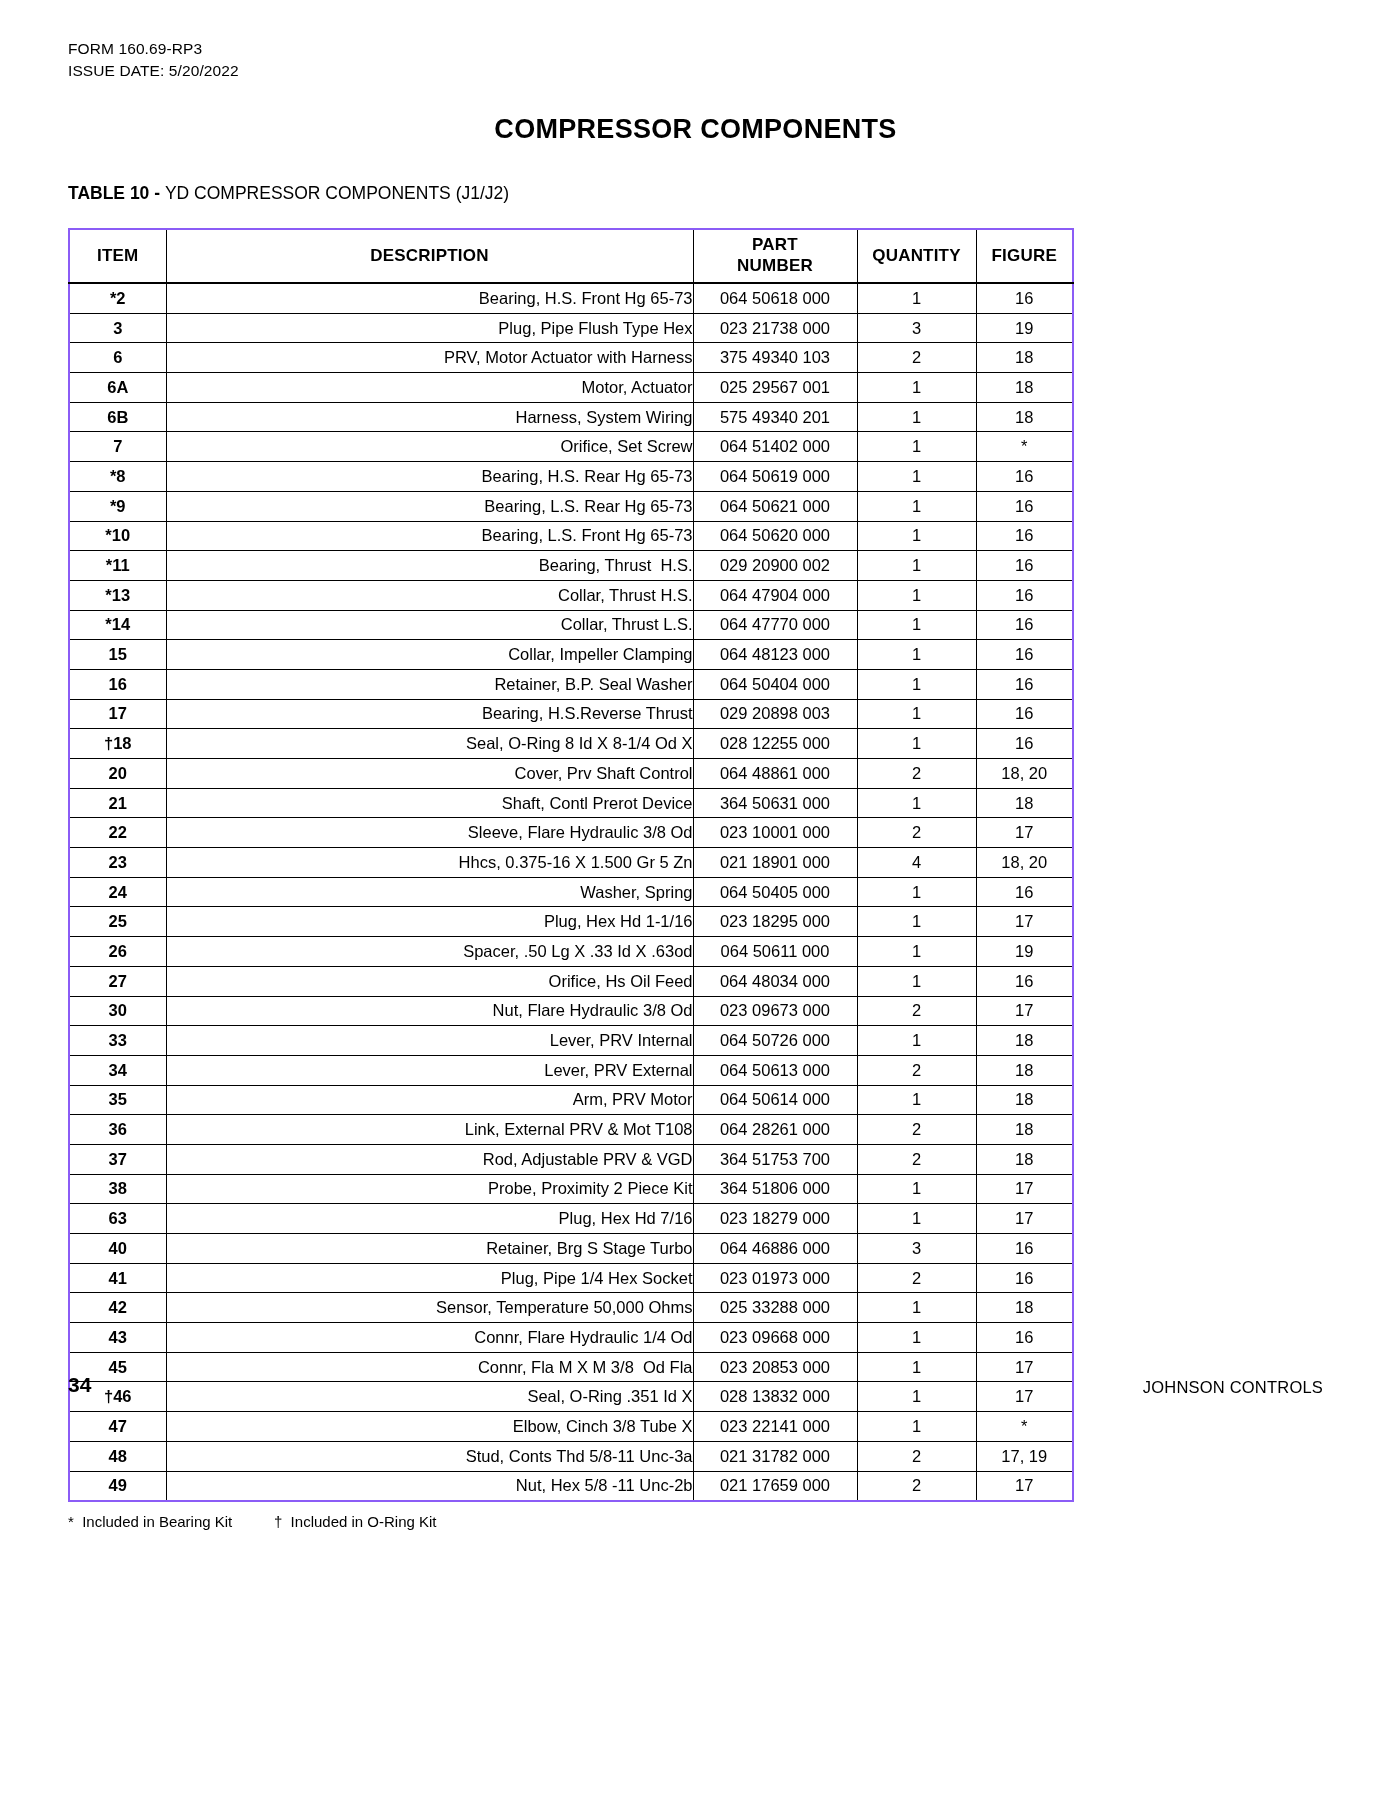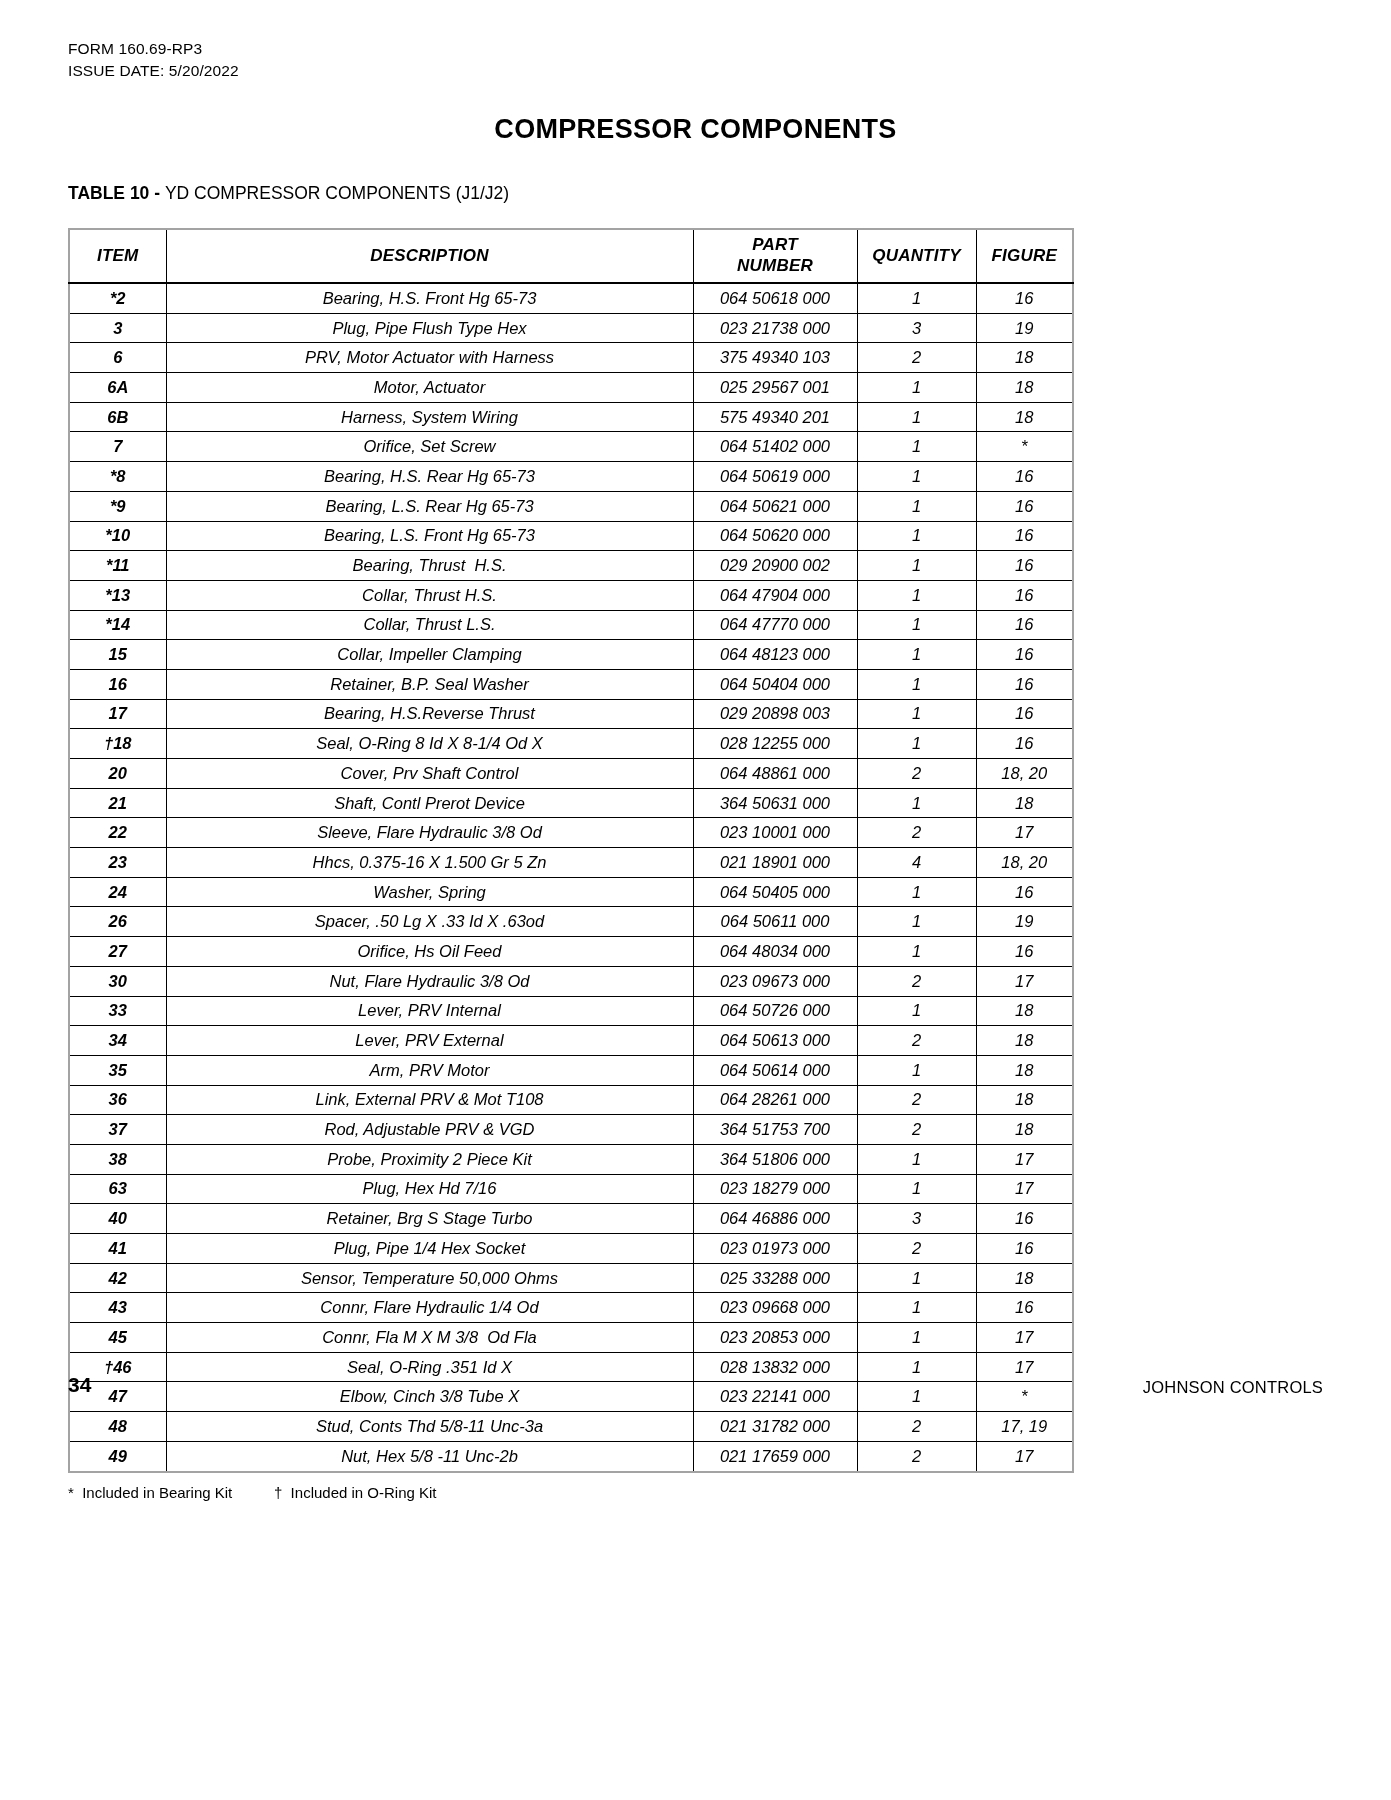--- a/index.html
+++ b/index.html
@@ -66,33 +66,32 @@
   }
   table.parts thead th {
     font-weight: bold;
     text-align: center;
     height: 52px;
     font-size: 17px;
     letter-spacing: 0.2px;
     border-bottom: 2px solid #000;
   }
   table.parts {
-    border: 2px solid #a3a3a3;
-    font-style: italic;
+    border: 2px solid #8b5cf6;
   }
   thead th.th-part .pn-l1 { display: block; line-height: 1.22; }
   thead th.th-part .pn-l2 { display: block; line-height: 1.22; }
 
   td.cell-item {
     text-align: center;
     font-weight: bold;
     font-size: 16.5px;
   }
   td.cell-desc {
-    text-align: center;
+    text-align: right;
     padding-left: 9px;
     white-space: pre;
   }
   td.cell-part { text-align: center; }
   td.cell-qty  { text-align: center; }
   td.cell-fig  { text-align: center; }
 
   .footnotes {
     margin-top: 11px;
     font-size: 15px;
@@ -293,20 +292,27 @@
           <td class="cell-fig">18, 20</td>
         </tr>
         <tr>
           <td class="cell-item">24</td>
           <td class="cell-desc">Washer, Spring</td>
           <td class="cell-part">064 50405 000</td>
           <td class="cell-qty">1</td>
           <td class="cell-fig">16</td>
         </tr>
         <tr>
+          <td class="cell-item">25</td>
+          <td class="cell-desc">Plug, Hex Hd 1-1/16</td>
+          <td class="cell-part">023 18295 000</td>
+          <td class="cell-qty">1</td>
+          <td class="cell-fig">17</td>
+        </tr>
+        <tr>
           <td class="cell-item">26</td>
           <td class="cell-desc">Spacer, .50 Lg X .33 Id X .63od</td>
           <td class="cell-part">064 50611 000</td>
           <td class="cell-qty">1</td>
           <td class="cell-fig">19</td>
         </tr>
         <tr>
           <td class="cell-item">27</td>
           <td class="cell-desc">Orifice, Hs Oil Feed</td>
           <td class="cell-part">064 48034 000</td>

